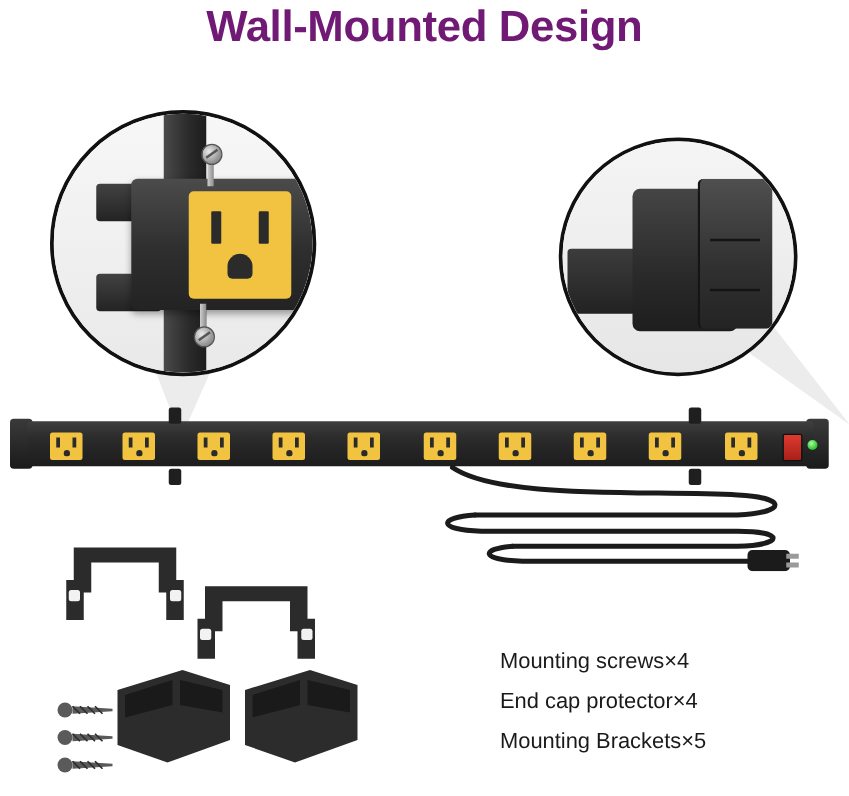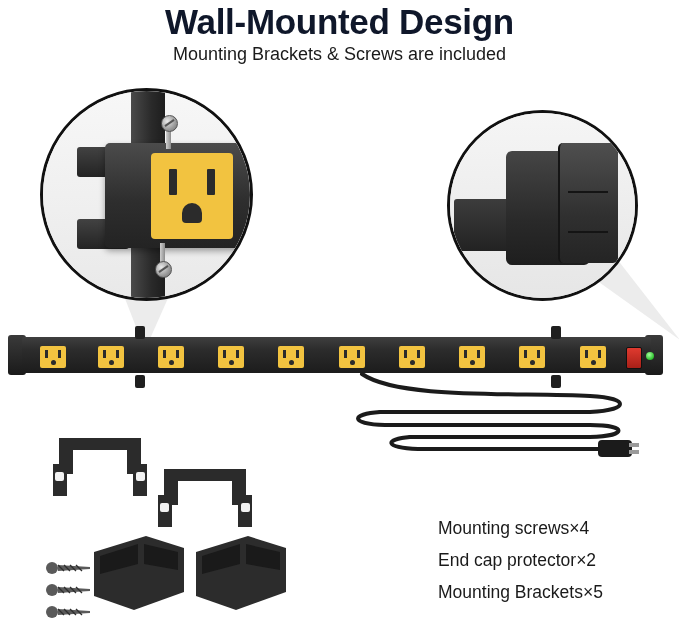--- a/index.html
+++ b/index.html
@@ -22,21 +22,21 @@
 
   
   .title {
     position: absolute;
     top: 2px;
     left: 0;
     width: 679px;
     text-align: center;
     font-size: 35px;
     font-weight: bold;
-    color: #0f172a;
+    color: #701a75;
     letter-spacing: -0.3px;
     white-space: nowrap;
   }
   .subtitle {
     position: absolute;
     top: 44px;
     left: 0;
     width: 679px;
     text-align: center;
     font-size: 18px;
@@ -221,34 +221,33 @@
   .bracket-svg { position: absolute; }
   .bracket-1 { left: 45px;  top: 424px; }
   .bracket-2 { left: 150px; top: 455px; }
   .cap-1 { position: absolute; left: 88px;  top: 530px; }
   .cap-2 { position: absolute; left: 190px; top: 530px; }
   .screws-col { position: absolute; left: 44px; top: 560px; }
 
   
   .parts {
     position: absolute;
-    left: 438px; top: 512px;
+    left: 400px; top: 512px;
     font-size: 17.5px;
     color: #1a1a1a;
     line-height: 32px;
   }
   .parts div { white-space: nowrap; }
 </style>
 </head>
 <body>
 
 <div class="stage">
 
   <div class="title">Wall-Mounted Design</div>
-  <div class="subtitle">Mounting Brackets &amp; Screws are included</div>
 
   <svg class="cone" style="left:100px; top:250px;" width="180" height="110" viewBox="0 0 180 110">
     <polygon points="10,10 85,10 45,100" fill="#ececec"></polygon>
   </svg>
   <svg class="cone" style="left:520px; top:230px;" width="180" height="130" viewBox="0 0 180 130">
     <polygon points="20,10 90,20 160,110" fill="#ececec"></polygon>
   </svg>
 
   <div class="callout callout-left">
     <div class="wallplate-bg"></div>
@@ -392,17 +391,17 @@
       <g transform="translate(0,44)">
         <circle cx="8" cy="8" r="6"></circle>
         <path d="M14 5 L46 7 L46 9 L14 11 Z"></path>
         <path d="M14 5 L20 11 M20 5 L26 11 M26 5 L32 11 M32 5 L38 11" stroke="#2e2e2e" stroke-width="1.4"></path>
       </g>
     </g>
   </svg>
 
   <div class="parts">
     <div>Mounting screws×4</div>
-    <div>End cap protector×2</div>
+    <div>End cap protector×4</div>
     <div>Mounting Brackets×5</div>
   </div>
 
 </div>
 
 </body></html>

